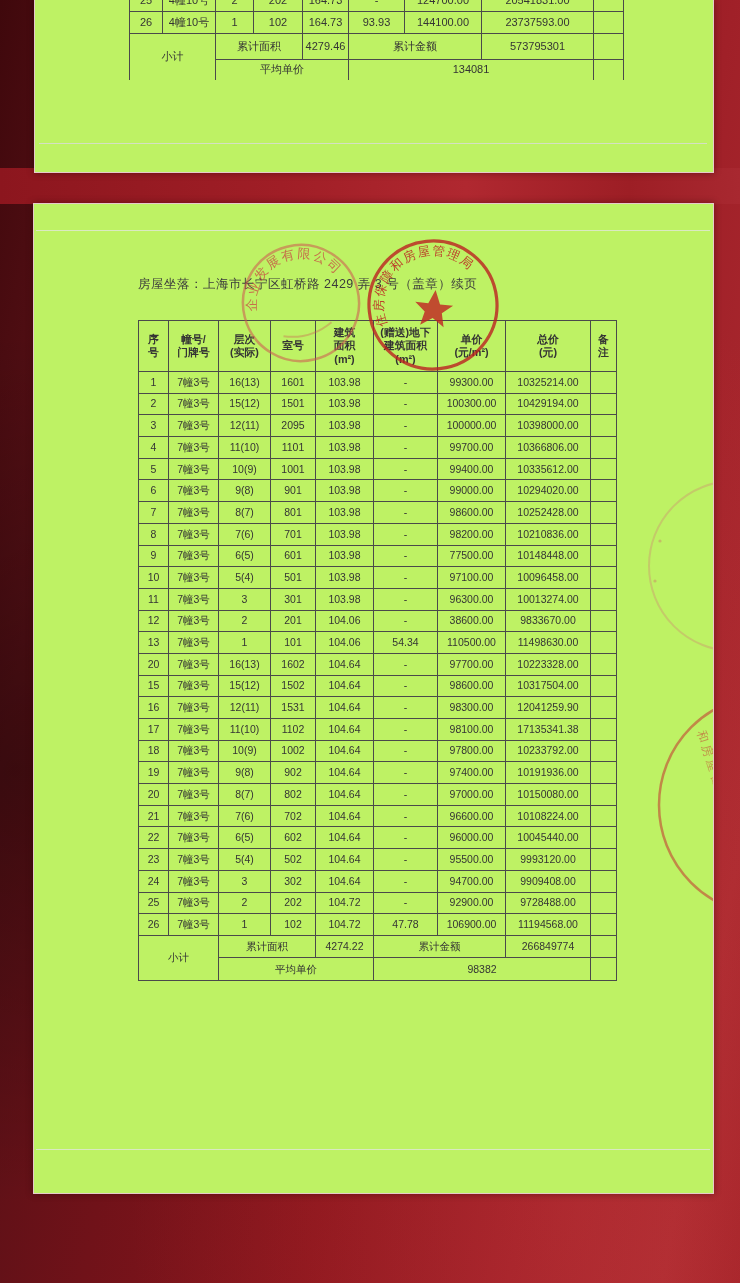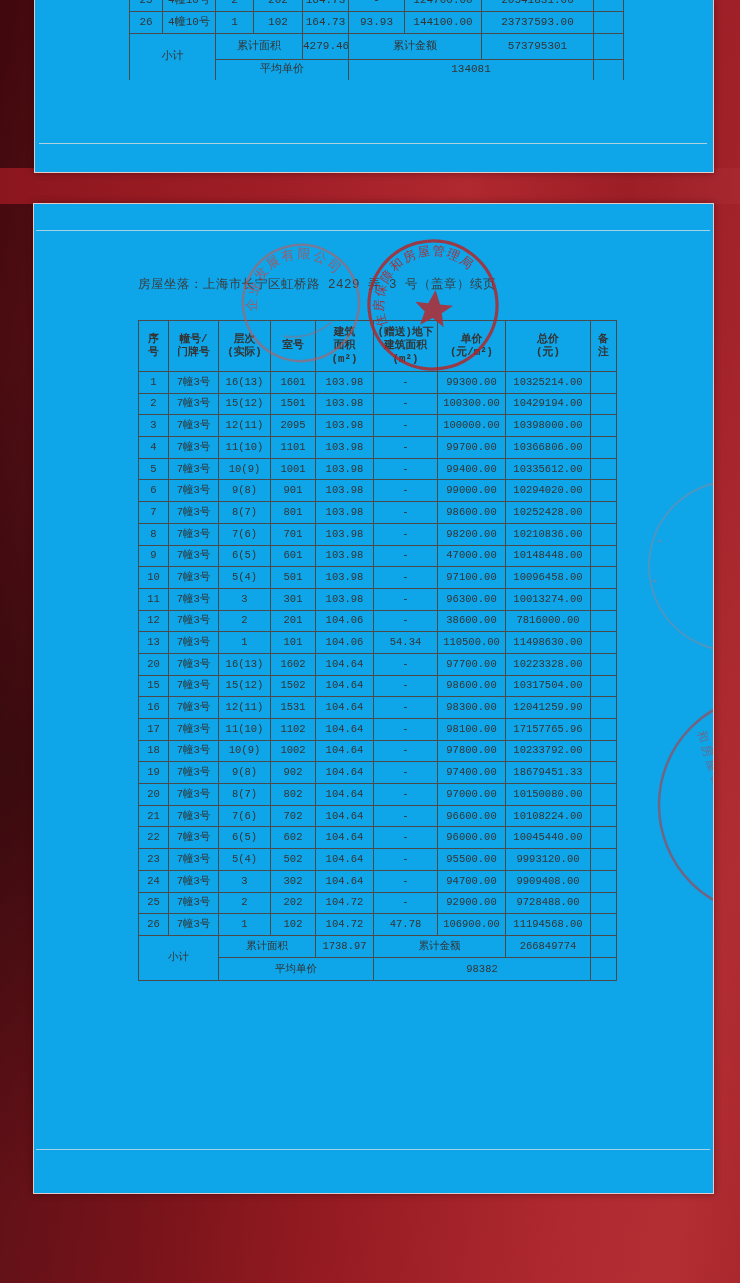--- a/index.html
+++ b/index.html
@@ -6,22 +6,22 @@
   body{
     position:relative;width:740px;height:1283px;overflow:hidden;
     font-family:"Liberation Sans", sans-serif;
     background:linear-gradient(100deg,#3f080c 0%,#571016 14%,#701219 32%,#8c161d 55%,#a02028 76%,#ab2a30 92%,#a32329 100%);
   }
   .glow{position:absolute;left:0;top:0;right:0;bottom:0;pointer-events:none;
     background:radial-gradient(ellipse at 78% 94%, rgba(220,70,70,.20), transparent 55%),
                radial-gradient(ellipse at 2% 60%, rgba(0,0,0,.35), transparent 40%);}
   .band{position:absolute;left:0;top:168px;width:740px;height:36px;
     background:linear-gradient(90deg,#8c161e,#a01e26 38%,#b02830 63%,#9d1e25 85%,#a82830);}
-  .page{position:absolute;background:#0ea5e9;border:1px solid #e6caca;
-    box-shadow:0 0 7px rgba(40,0,0,.45);overflow:hidden;font-family:Liberation Mono, monospace;}
+  .page{position:absolute;background:#bef264;border:1px solid #e6caca;
+    box-shadow:0 0 7px rgba(40,0,0,.45);overflow:hidden;}
   .page1{left:34px;top:0;width:678px;height:172px;border-top:none;}
   .page2{left:33px;top:203px;width:679px;height:989px;}
   .scanline{position:absolute;height:1px;background:#d9d9dc;opacity:.8;}
   .scanline.light{background:#e6e6ea;opacity:.7;}
 
   .doc-table{border-collapse:collapse;table-layout:fixed;border:1.5px solid #454545;}
   .doc-table td,.doc-table th{border:1px solid #4a4a4a;text-align:center;vertical-align:middle;
     padding:0;color:#343434;white-space:pre-line;overflow:hidden;line-height:1.25;}
   .p1clip{position:absolute;left:94px;top:0;width:496px;height:80px;overflow:hidden;}
   .p1{margin-top:-11px;width:494px;}
@@ -242,21 +242,21 @@
             <td>10210836.00</td>
             <td></td>
           </tr>
           <tr>
             <td>9</td>
             <td>7幢3号</td>
             <td>6(5)</td>
             <td>601</td>
             <td>103.98</td>
             <td>-</td>
-            <td>47000.00</td>
+            <td>77500.00</td>
             <td>10148448.00</td>
             <td></td>
           </tr>
           <tr>
             <td>10</td>
             <td>7幢3号</td>
             <td>5(4)</td>
             <td>501</td>
             <td>103.98</td>
             <td>-</td>
@@ -276,21 +276,21 @@
             <td></td>
           </tr>
           <tr>
             <td>12</td>
             <td>7幢3号</td>
             <td>2</td>
             <td>201</td>
             <td>104.06</td>
             <td>-</td>
             <td>38600.00</td>
-            <td>7816000.00</td>
+            <td>9833670.00</td>
             <td></td>
           </tr>
           <tr>
             <td>13</td>
             <td>7幢3号</td>
             <td>1</td>
             <td>101</td>
             <td>104.06</td>
             <td>54.34</td>
             <td>110500.00</td>
@@ -331,21 +331,21 @@
             <td></td>
           </tr>
           <tr>
             <td>17</td>
             <td>7幢3号</td>
             <td>11(10)</td>
             <td>1102</td>
             <td>104.64</td>
             <td>-</td>
             <td>98100.00</td>
-            <td>17157765.96</td>
+            <td>17135341.38</td>
             <td></td>
           </tr>
           <tr>
             <td>18</td>
             <td>7幢3号</td>
             <td>10(9)</td>
             <td>1002</td>
             <td>104.64</td>
             <td>-</td>
             <td>97800.00</td>
@@ -353,21 +353,21 @@
             <td></td>
           </tr>
           <tr>
             <td>19</td>
             <td>7幢3号</td>
             <td>9(8)</td>
             <td>902</td>
             <td>104.64</td>
             <td>-</td>
             <td>97400.00</td>
-            <td>18679451.33</td>
+            <td>10191936.00</td>
             <td></td>
           </tr>
           <tr>
             <td>20</td>
             <td>7幢3号</td>
             <td>8(7)</td>
             <td>802</td>
             <td>104.64</td>
             <td>-</td>
             <td>97000.00</td>
@@ -438,21 +438,21 @@
             <td>47.78</td>
             <td>106900.00</td>
             <td>11194568.00</td>
             <td></td>
           </tr>
         </tbody>
       <tbody>
         <tr class="subA">
           <td colspan="2" rowspan="2">小计</td>
           <td colspan="2">累计面积</td>
-          <td>1738.97</td>
+          <td>4274.22</td>
           <td colspan="2">累计金额</td>
           <td>266849774</td>
           <td></td>
         </tr>
         <tr class="subB">
           <td colspan="3">平均单价</td>
           <td colspan="3">98382</td>
           <td></td>
         </tr>
       </tbody>

